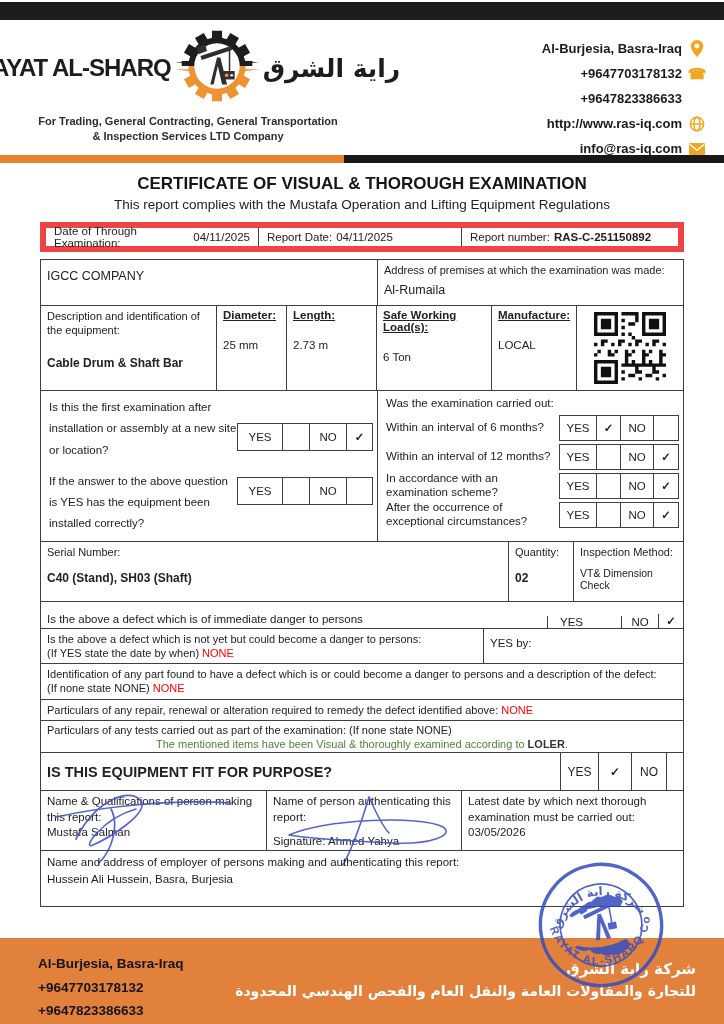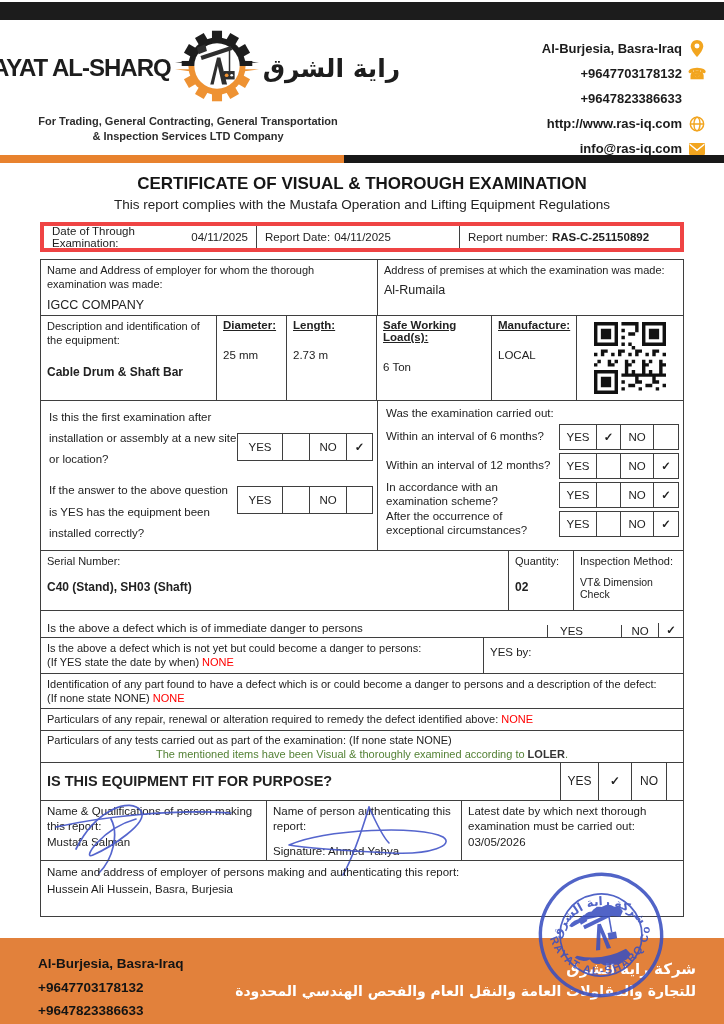--- a/index.html
+++ b/index.html
@@ -27,21 +27,21 @@
   .divider .b { flex:1; background:#181818; }
 
   
   .titleblock { text-align:center; margin-top:11px; }
   .title { font-size:17px; font-weight:bold; color:#161616; }
   .subtitle { font-size:13.5px; color:#222; margin-top:3px; }
 
   .content { padding:0 40px; }
 
   
-  .datetable { display:flex; border:4px solid #ef4444; height:30px; margin-top:10px; font-size:11.5px; }
+  .datetable { display:flex; border:6px solid #ef4444; height:30px; margin-top:10px; font-size:11.5px; }
   .datetable .dcell { display:flex; align-items:center; padding:0 8px; border-left:1px solid #3f3f3f; gap:4px; }
   .datetable .dcell:first-child { border-left:none; }
   .dc1 { width:212px; } .dc2 { width:203px; } .dc3 { flex:1; }
 
   
   .mt { border:1px solid #3f3f3f; margin-top:7px; font-size:11px; }
   .row { display:flex; border-top:1px solid #3f3f3f; }
   .row:first-child { border-top:none; }
   .cell { border-left:1px solid #3f3f3f; padding:3px 6px; }
   .cell:first-child { border-left:none; }
@@ -265,21 +265,20 @@
     <div class="dcell dc3">
       <span>Report number:</span>
       <span class="bold">RAS-C-251150892</span>
     </div>
   </div>
 
   <div class="mt">
 
     <div class="row rA">
       <div class="cell c1">
-        <div class="lbl">Name and Address of employer for whom the thorough examination was made:</div>
         <div class="val">IGCC COMPANY</div>
       </div>
       <div class="cell c2">
         <div class="lbl">Address of premises at which the examination was made:</div>
         <div class="val">Al-Rumaila</div>
       </div>
     </div>
 
     <div class="row rB">
       <div class="cell cb1">

